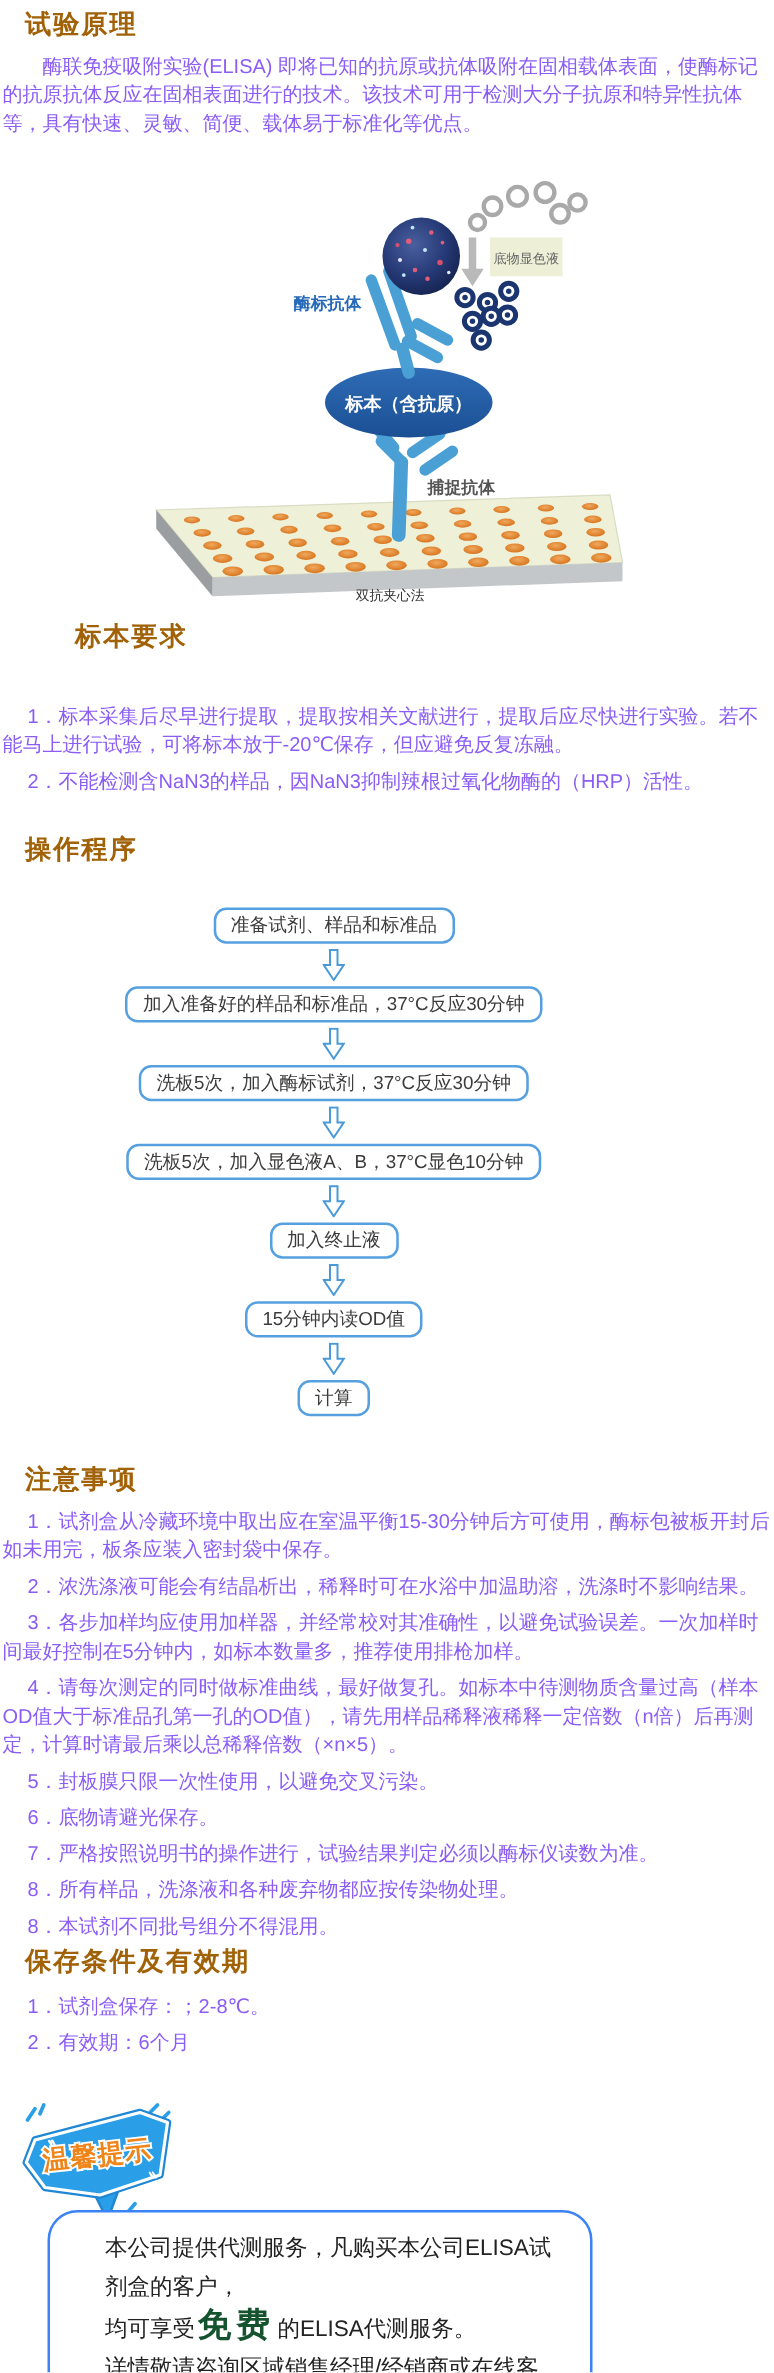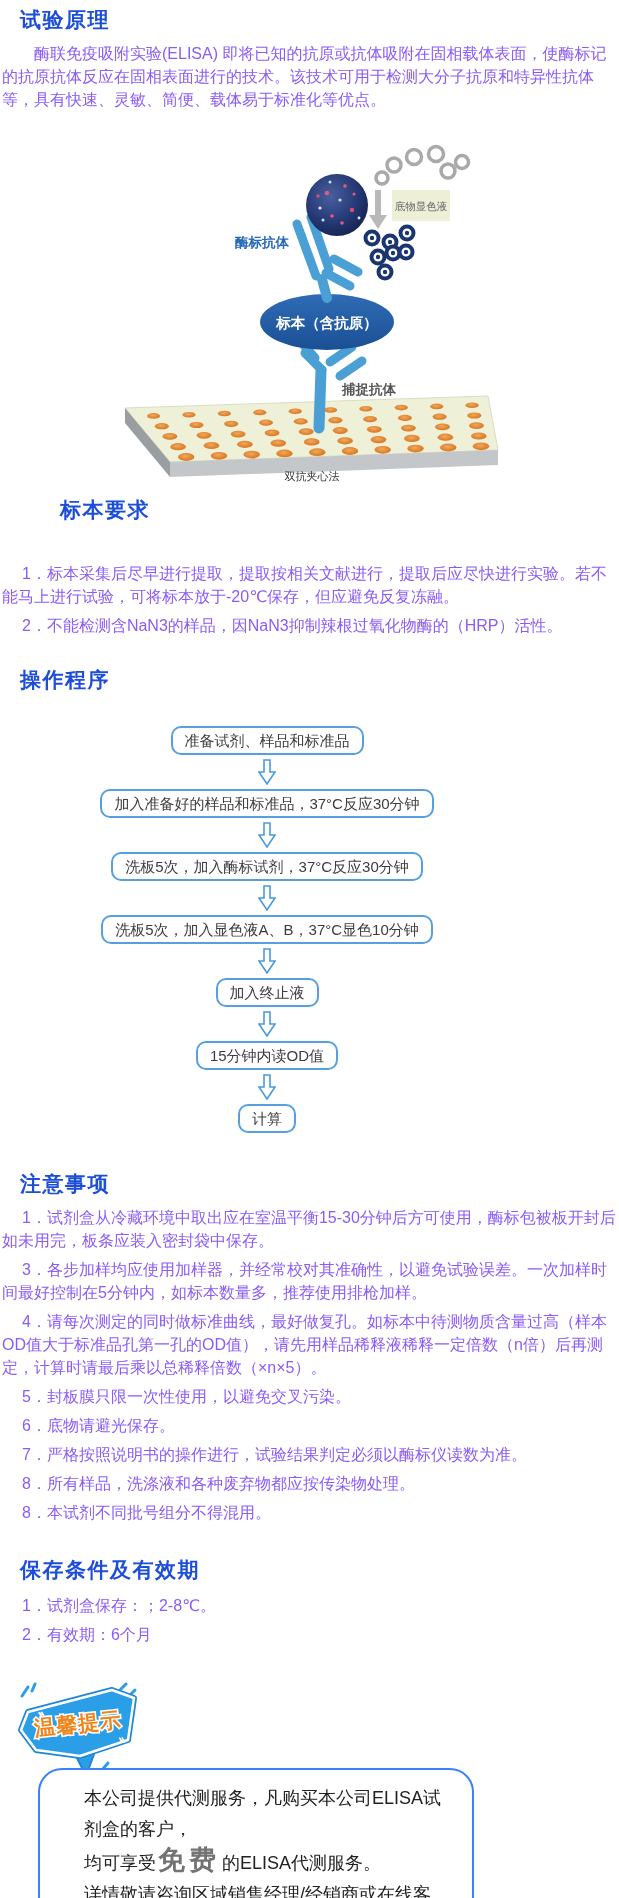--- a/index.html
+++ b/index.html
@@ -2,21 +2,21 @@
 <html><head>
 <meta charset="utf-8">
 <style>
   html,body{margin:0;padding:0;background:#ffffff;}
   .page{
     position:relative;width:619px;height:1898px;background:#fff;overflow:hidden;
     font-family:"Liberation Sans","DejaVu Sans",sans-serif;color:#3a3a3a;
   }
   .sec-h{
     position:absolute;left:20px;margin:0;font-size:21px;line-height:28px;
-    font-weight:800;color:#1d4ed8;letter-spacing:1.5px;
+    font-weight:800;color:#a16207;letter-spacing:1.5px;
   }
   .textblock{position:absolute;left:2px;width:615px;}
   .textblock p{margin:0;font-size:16px;line-height:23px;color:#8b5cf6;}
   .textblock p + p{margin-top:6px;}
   .indent2{text-indent:32px;}
   .indent1{text-indent:20px;}
 
   
   .diagram{position:absolute;top:118px;left:90px;width:440px;height:400px;}
 
@@ -31,21 +31,21 @@
   
   .tip-badge{position:absolute;top:1682px;left:14px;width:132px;height:104px;}
 
   
   .notice-box{
     position:absolute;top:1768px;left:38px;width:436px;box-sizing:border-box;
     border:2px solid #3b82f6;border-radius:24px;background:#fff;
     padding:13px 16px 13px 44px;font-size:18px;line-height:31px;color:#222222;
   }
   .notice-box p{margin:0;}
-  .free-hl{font-size:27px;font-weight:bold;color:#737373;letter-spacing:4px;padding:0 2px;}
+  .free-hl{font-size:27px;font-weight:bold;color:#14532d;letter-spacing:4px;padding:0 2px;}
 </style>
 </head>
 <body>
 
 <div class="page">
 
   <h2 class="sec-h" style="top:6px;">试验原理</h2>
   <div class="textblock" style="top:42px;">
     <p class="indent2">酶联免疫吸附实验(ELISA) 即将已知的抗原或抗体吸附在固相载体表面，使酶标记的抗原抗体反应在固相表面进行的技术。该技术可用于检测大分子抗原和特异性抗体等，具有快速、灵敏、简便、载体易于标准化等优点。</p>
   </div>
@@ -238,20 +238,21 @@
     <div class="flow-box">15分钟内读OD值</div>
     <svg class="flow-arrow" width="18" height="26" viewBox="0 0 18 26">
         <polygon points="6,1 12,1 12,13 17,13 9,25 1,13 6,13" fill="#ffffff" stroke="#4a9ad9" stroke-width="1.6"></polygon>
       </svg>
     <div class="flow-box">计算</div>
   </div>
 
   <h2 class="sec-h" style="top:1170px;">注意事项</h2>
   <div class="textblock" style="top:1206px;">
     <p class="indent1">1．试剂盒从冷藏环境中取出应在室温平衡15-30分钟后方可使用，酶标包被板开封后如未用完，板条应装入密封袋中保存。</p>
+    <p class="indent1">2．浓洗涤液可能会有结晶析出，稀释时可在水浴中加温助溶，洗涤时不影响结果。</p>
     <p class="indent1">3．各步加样均应使用加样器，并经常校对其准确性，以避免试验误差。一次加样时间最好控制在5分钟内，如标本数量多，推荐使用排枪加样。</p>
     <p class="indent1">4．请每次测定的同时做标准曲线，最好做复孔。如标本中待测物质含量过高（样本OD值大于标准品孔第一孔的OD值），请先用样品稀释液稀释一定倍数（n倍）后再测定，计算时请最后乘以总稀释倍数（×n×5）。</p>
     <p class="indent1">5．封板膜只限一次性使用，以避免交叉污染。</p>
     <p class="indent1">6．底物请避光保存。</p>
     <p class="indent1">7．严格按照说明书的操作进行，试验结果判定必须以酶标仪读数为准。</p>
     <p class="indent1">8．所有样品，洗涤液和各种废弃物都应按传染物处理。</p>
     <p class="indent1">8．本试剂不同批号组分不得混用。</p>
   </div>
 
   <h2 class="sec-h" style="top:1556px;text-align:right;">保存条件及有效期</h2>

